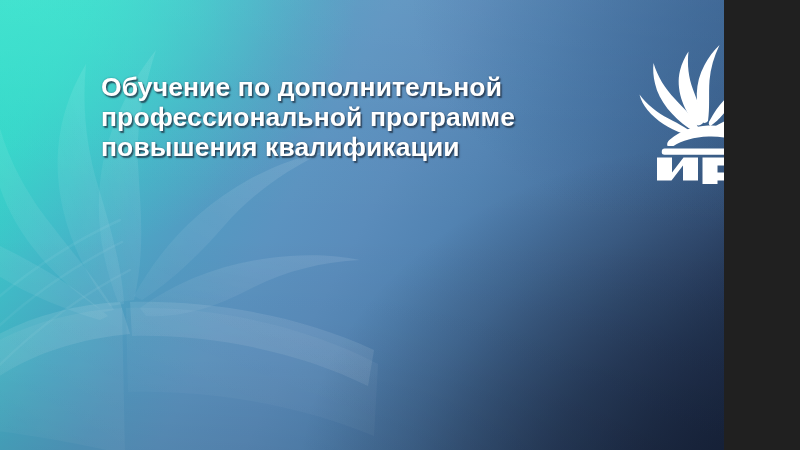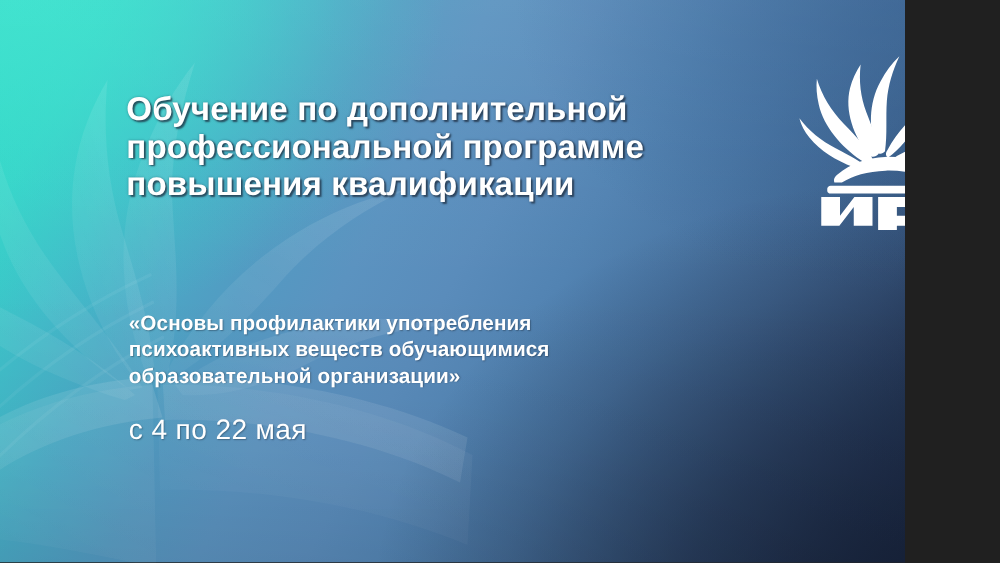--- a/index.html
+++ b/index.html
@@ -183,25 +183,21 @@
       </g>
     </svg>
   </div>
 
   <div class="bg-sheen"></div>
 
   <div class="headline">Обучение по дополнительной
 профессиональной программе
 повышения квалификации</div>
 
-  <div class="subhead">«Основы профилактики употребления
-психоактивных веществ обучающимися
-образовательной организации»</div>
-
-  <div class="dateline">с 4 по 22 мая</div>
+
 
   <div class="logo">
     <svg viewBox="0 0 126 140" xmlns="http://www.w3.org/2000/svg" aria-hidden="true">
       <g fill="#ffffff">
 
         <path d="M63.5 77.5 C57 60 56.5 39 66.5 21 C70.5 13.5 75.5 6.5 81.5 1 C76 12.5 72.5 24.5 71.5 36.5 C70.5 50 72 63 70 77 C68 79.5 65 79.5 63.5 77.5 Z"></path>
         <path d="M57 80 C45 65 37.5 44.5 42 26.5 C43.8 19.5 46.8 13 50.5 7.5 C49 21 50.5 33.5 55 45.5 C59.5 57.5 64.5 69 65 79 C62.5 82 59 82 57 80 Z"></path>
         <path d="M50.5 84 C35 73 21 57.5 17 39.5 C15.3 32.5 14.8 25.5 15.5 19 C19.5 32.5 27 44.5 37 55 C47 65.5 56.5 75 60 83 C57.5 86 53 86 50.5 84 Z"></path>
         <path d="M44.5 89.5 C31 84.5 18.5 77 9.5 66 C5.6 61.2 2.8 56 1.5 50.5 C9 60.5 19 68.5 30.5 74.5 C42 80.5 51.5 85.5 57 91 C53.5 93 48 92 44.5 89.5 Z"></path>
         <path d="M72 76 C80.5 60 93 47 109.5 38.5 C114.8 35.8 120 33.8 125 32.7 C112.5 39 102 48 94 59 C86 70 79 77.5 72.5 82 C70 80.5 70.5 78 72 76 Z"></path>

